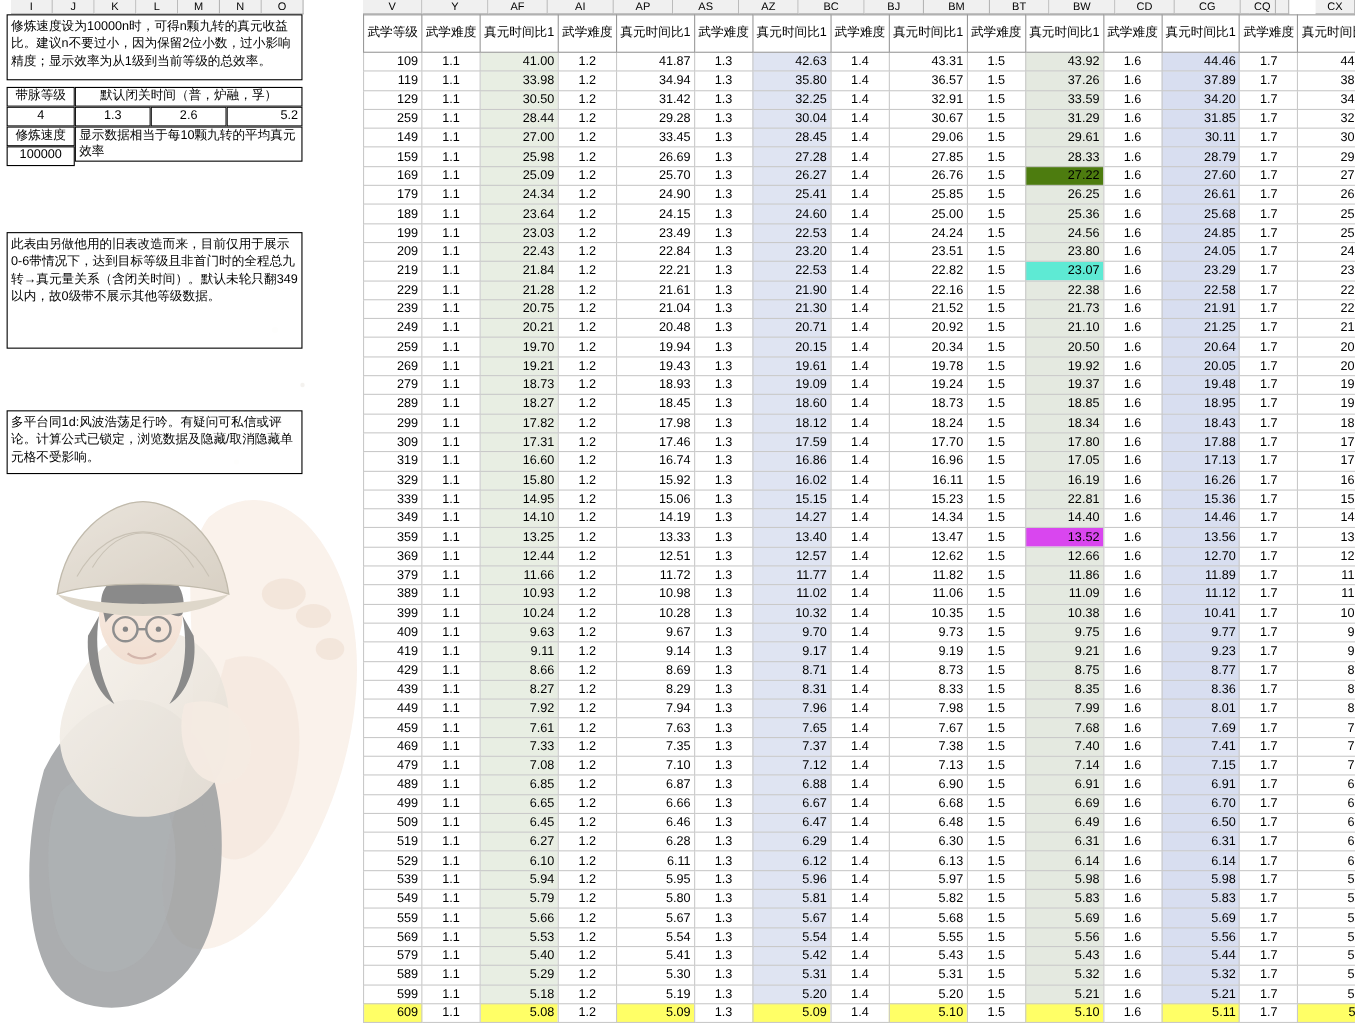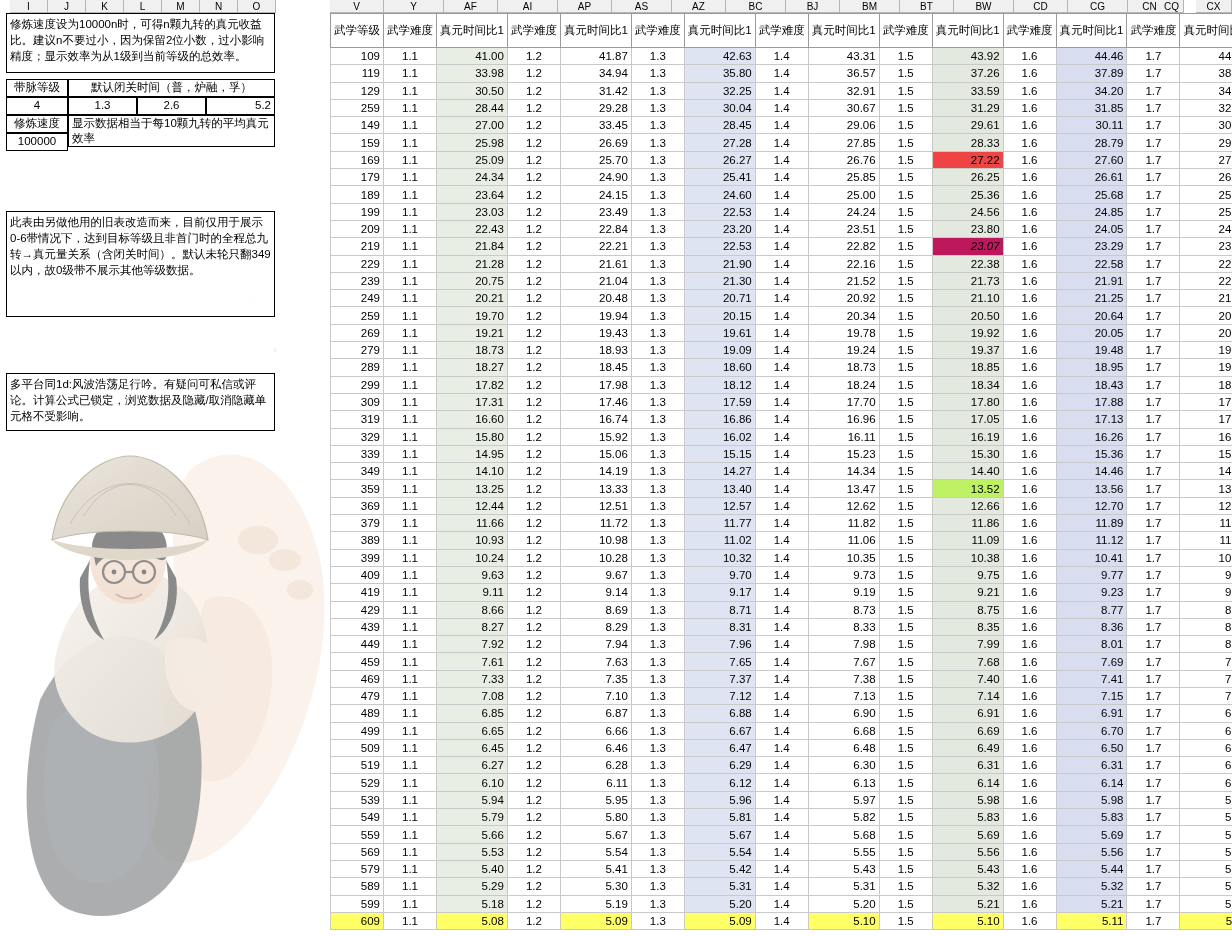--- a/index.html
+++ b/index.html
@@ -132,21 +132,21 @@
       <div class="colhdr" style="left: 612px; width: 60px;">AS</div>
       <div class="colhdr" style="left: 672px; width: 54px;">AZ</div>
       <div class="colhdr" style="left: 726px; width: 60px;">BC</div>
       <div class="colhdr" style="left: 786px; width: 54px;">BJ</div>
       <div class="colhdr" style="left: 840px; width: 60px;">BM</div>
       <div class="colhdr" style="left: 900px; width: 54px;">BT</div>
       <div class="colhdr" style="left: 954px; width: 60px;">BW</div>
       <div class="colhdr" style="left: 1014px; width: 54px;">CD</div>
       <div class="colhdr" style="left: 1068px; width: 60px;">CG</div>
       <div class="colhdr" style="left: 1128px; width: 44px;">CN</div>
-      <div class="colhdr" style="left: 1160px; width: 24px;">CQ</div>
+      <div class="colhdr" style="left: 1136px; width: 24px;">CQ</div>
       <div class="colhdr" style="left: 1196px; width: 36px;">CX</div>
     </div>
 
   <div id="leftpanel">
     <div class="lp-box" style="left:6px;top:0px;width:269px;height:60px;">修炼速度设为10000n时，可得n颗九转的真元收益比。建议n不要过小，因为保留2位小数，过小影响精度；显示效率为从1级到当前等级的总效率。</div>
 
     <div class="lp-cell ct" style="left:6px;top:66px;width:62px;height:18px;">带脉等级</div>
     <div class="lp-cell ct" style="left:68px;top:66px;width:207px;height:18px;">默认闭关时间（普，炉融，孚）</div>
 
     <div class="lp-cell ct" style="left:6px;top:84px;width:62px;height:18px;">4</div>
@@ -290,21 +290,21 @@
           <td class="c-level">169</td>
           <td class="c-diff vsep">1.1</td>
           <td class="c-val" style="background: rgb(232, 238, 227);">25.09</td>
           <td class="c-diff vsep">1.2</td>
           <td class="c-val" style="background: rgb(255, 255, 255);">25.70</td>
           <td class="c-diff vsep">1.3</td>
           <td class="c-val" style="background: rgb(223, 228, 242);">26.27</td>
           <td class="c-diff vsep">1.4</td>
           <td class="c-val" style="background: rgb(255, 255, 255);">26.76</td>
           <td class="c-diff vsep">1.5</td>
-          <td class="c-val" style="background: #ef4444;">27.22</td>
+          <td class="c-val" style="background: #4d7c0f;">27.22</td>
           <td class="c-diff vsep">1.6</td>
           <td class="c-val" style="background: rgb(216, 222, 240);">27.60</td>
           <td class="c-diff vsep">1.7</td>
           <td class="c-val" style="background: rgb(255, 255, 255);">27.96</td>
         </tr>
         <tr>
           <td class="c-level">179</td>
           <td class="c-diff vsep">1.1</td>
           <td class="c-val" style="background: rgb(232, 238, 227);">24.34</td>
           <td class="c-diff vsep">1.2</td>
@@ -375,21 +375,21 @@
           <td class="c-level">219</td>
           <td class="c-diff vsep">1.1</td>
           <td class="c-val" style="background: rgb(232, 238, 227);">21.84</td>
           <td class="c-diff vsep">1.2</td>
           <td class="c-val" style="background: rgb(255, 255, 255);">22.21</td>
           <td class="c-diff vsep">1.3</td>
           <td class="c-val" style="background: rgb(223, 228, 242);">22.53</td>
           <td class="c-diff vsep">1.4</td>
           <td class="c-val" style="background: rgb(255, 255, 255);">22.82</td>
           <td class="c-diff vsep">1.5</td>
-          <td class="c-val" style="background: #be185d; font-style: italic;">23.07</td>
+          <td class="c-val" style="background: #5eead4;">23.07</td>
           <td class="c-diff vsep">1.6</td>
           <td class="c-val" style="background: rgb(216, 222, 240);">23.29</td>
           <td class="c-diff vsep">1.7</td>
           <td class="c-val" style="background: rgb(255, 255, 255);">23.49</td>
         </tr>
         <tr>
           <td class="c-level">229</td>
           <td class="c-diff vsep">1.1</td>
           <td class="c-val" style="background: rgb(232, 238, 227);">21.28</td>
           <td class="c-diff vsep">1.2</td>
@@ -579,21 +579,21 @@
           <td class="c-level">339</td>
           <td class="c-diff vsep">1.1</td>
           <td class="c-val" style="background: rgb(232, 238, 227);">14.95</td>
           <td class="c-diff vsep">1.2</td>
           <td class="c-val" style="background: rgb(255, 255, 255);">15.06</td>
           <td class="c-diff vsep">1.3</td>
           <td class="c-val" style="background: rgb(223, 228, 242);">15.15</td>
           <td class="c-diff vsep">1.4</td>
           <td class="c-val" style="background: rgb(255, 255, 255);">15.23</td>
           <td class="c-diff vsep">1.5</td>
-          <td class="c-val" style="background: rgb(228, 233, 224);">15.30</td>
+          <td class="c-val" style="background: rgb(228, 233, 224);">22.81</td>
           <td class="c-diff vsep">1.6</td>
           <td class="c-val" style="background: rgb(216, 222, 240);">15.36</td>
           <td class="c-diff vsep">1.7</td>
           <td class="c-val" style="background: rgb(255, 255, 255);">15.42</td>
         </tr>
         <tr>
           <td class="c-level">349</td>
           <td class="c-diff vsep">1.1</td>
           <td class="c-val" style="background: rgb(232, 238, 227);">14.10</td>
           <td class="c-diff vsep">1.2</td>
@@ -613,21 +613,21 @@
           <td class="c-level">359</td>
           <td class="c-diff vsep">1.1</td>
           <td class="c-val" style="background: rgb(232, 238, 227);">13.25</td>
           <td class="c-diff vsep">1.2</td>
           <td class="c-val" style="background: rgb(255, 255, 255);">13.33</td>
           <td class="c-diff vsep">1.3</td>
           <td class="c-val" style="background: rgb(223, 228, 242);">13.40</td>
           <td class="c-diff vsep">1.4</td>
           <td class="c-val" style="background: rgb(255, 255, 255);">13.47</td>
           <td class="c-diff vsep">1.5</td>
-          <td class="c-val" style="background: #bef264;">13.52</td>
+          <td class="c-val" style="background: #d946ef;">13.52</td>
           <td class="c-diff vsep">1.6</td>
           <td class="c-val" style="background: rgb(216, 222, 240);">13.56</td>
           <td class="c-diff vsep">1.7</td>
           <td class="c-val" style="background: rgb(255, 255, 255);">13.61</td>
         </tr>
         <tr>
           <td class="c-level">369</td>
           <td class="c-diff vsep">1.1</td>
           <td class="c-val" style="background: rgb(232, 238, 227);">12.44</td>
           <td class="c-diff vsep">1.2</td>

